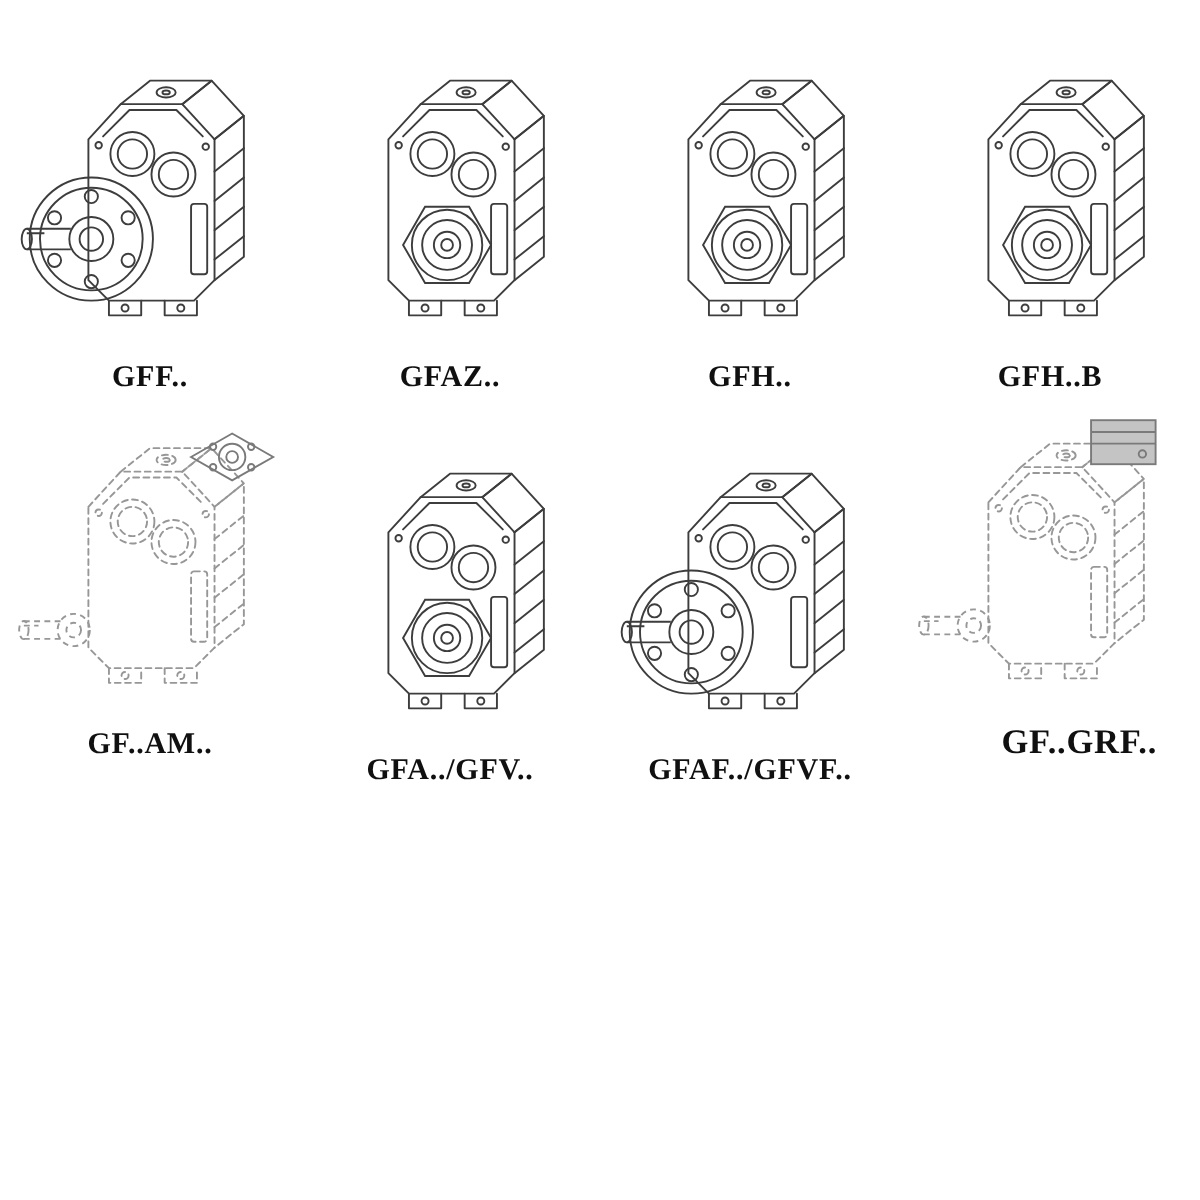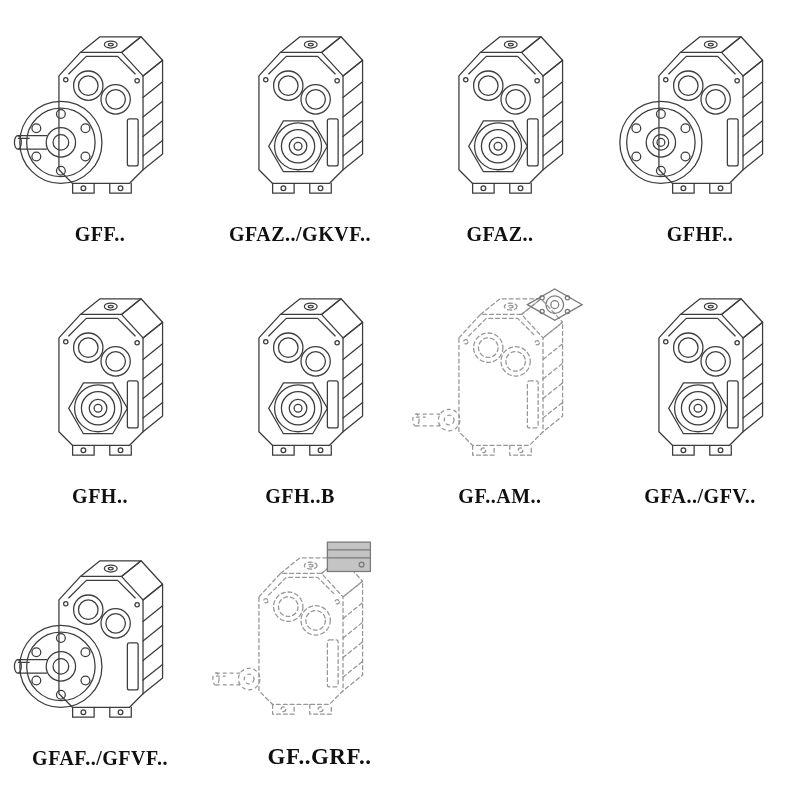--- a/index.html
+++ b/index.html
@@ -20,21 +20,21 @@
   }
   .cell.boxed{outline:1px solid #ddd;outline-offset:-2px;}
   .drawing{flex:1;display:flex;align-items:center;justify-content:center;}
   .drawing svg{width:176px;height:212px;display:block;}
   .model-label{
     font-weight:bold;font-size:20px;color:#101010;letter-spacing:.5px;
     text-align:center;white-space:nowrap;margin-top:2px;
   }
   .model-label.big{font-size:23px;margin-left:39px;}
   
-  .style-solid{color:#3d3d3d;}
+  .style-solid{color:#3d3d3d;justify-content:space-between;}
   .style-dashed{color:#979797;}
   svg use{stroke:currentColor;stroke-width:1.3;}
   .style-dashed use{stroke-dasharray:4 3;}
   .style-dashed use.solid-part{stroke-dasharray:none;color:#7a7a7a;}
 </style>
 </head>
 <body>
 
 <svg width="0" height="0" style="position:absolute" aria-hidden="true">
   <defs>
@@ -126,50 +126,31 @@
       <div class="drawing">
         <svg viewBox="0 -6 180 216">
             <use href="#g-body"></use>
             <use href="#g-flange"></use>
             <use href="#g-shaft"></use>
           </svg>
       </div>
       <figcaption class="model-label">GFF..</figcaption>
     </figure>
 
-    <figure class="cell style-solid">
-      <div class="drawing">
-        <svg viewBox="0 -6 180 216">
-            <use href="#g-body"></use>
-            <use href="#g-bore"></use>
-          </svg>
-      </div>
-      <figcaption class="model-label">GFAZ../GKVF..</figcaption>
-    </figure>
 
     <figure class="cell style-solid">
       <div class="drawing">
         <svg viewBox="0 -6 180 216">
             <use href="#g-body"></use>
             <use href="#g-bore"></use>
           </svg>
       </div>
       <figcaption class="model-label">GFAZ..</figcaption>
     </figure>
 
-    <figure class="cell style-solid">
-      <div class="drawing">
-        <svg viewBox="0 -6 180 216">
-            <use href="#g-body"></use>
-            <use href="#g-flange"></use>
-            <use href="#g-hollow"></use>
-          </svg>
-      </div>
-      <figcaption class="model-label">GFHF..</figcaption>
-    </figure>
 
     <figure class="cell style-solid">
       <div class="drawing">
         <svg viewBox="0 -6 180 216">
             <use href="#g-body"></use>
             <use href="#g-bore"></use>
           </svg>
       </div>
       <figcaption class="model-label">GFH..</figcaption>
     </figure>

